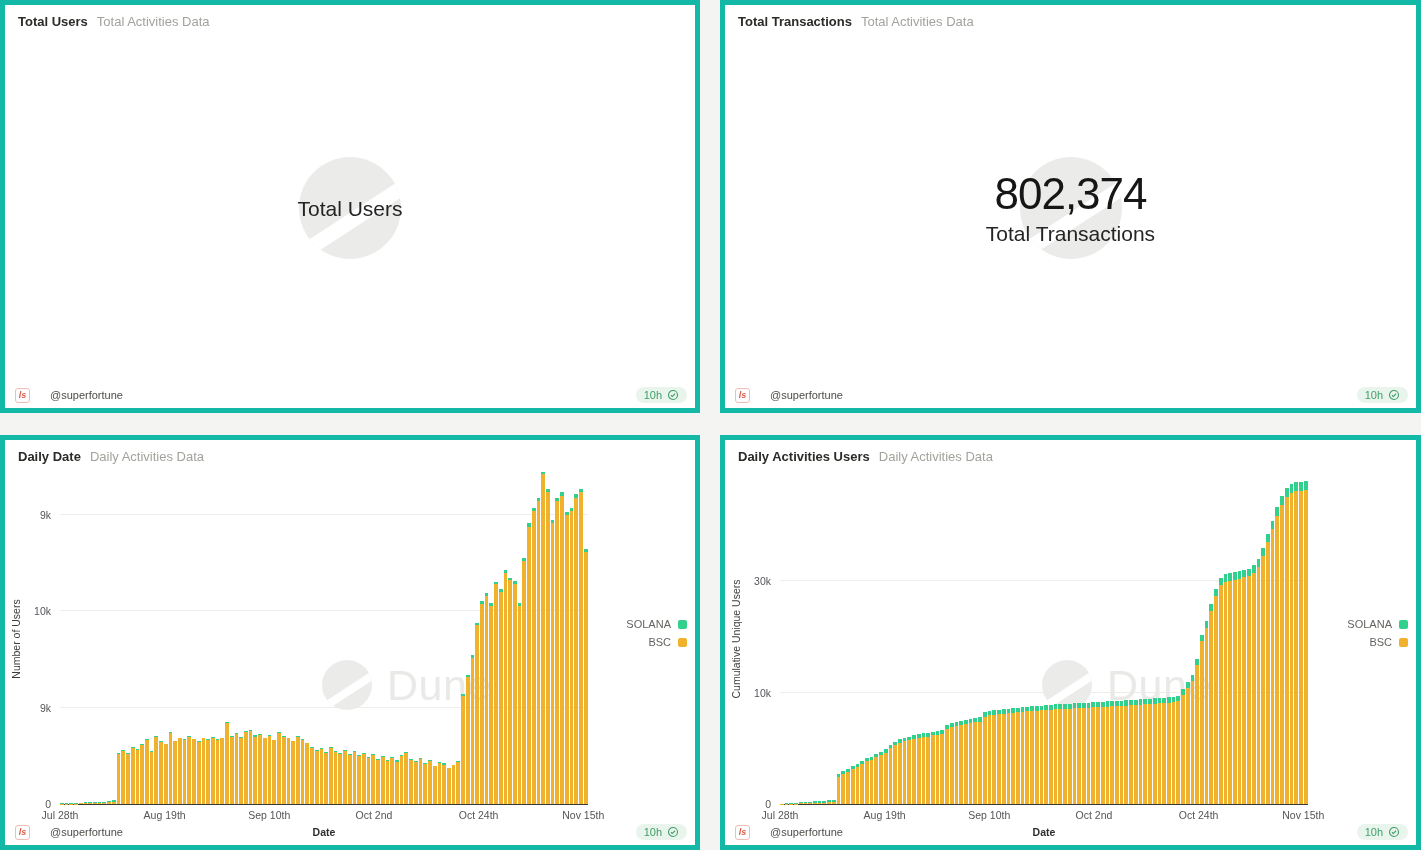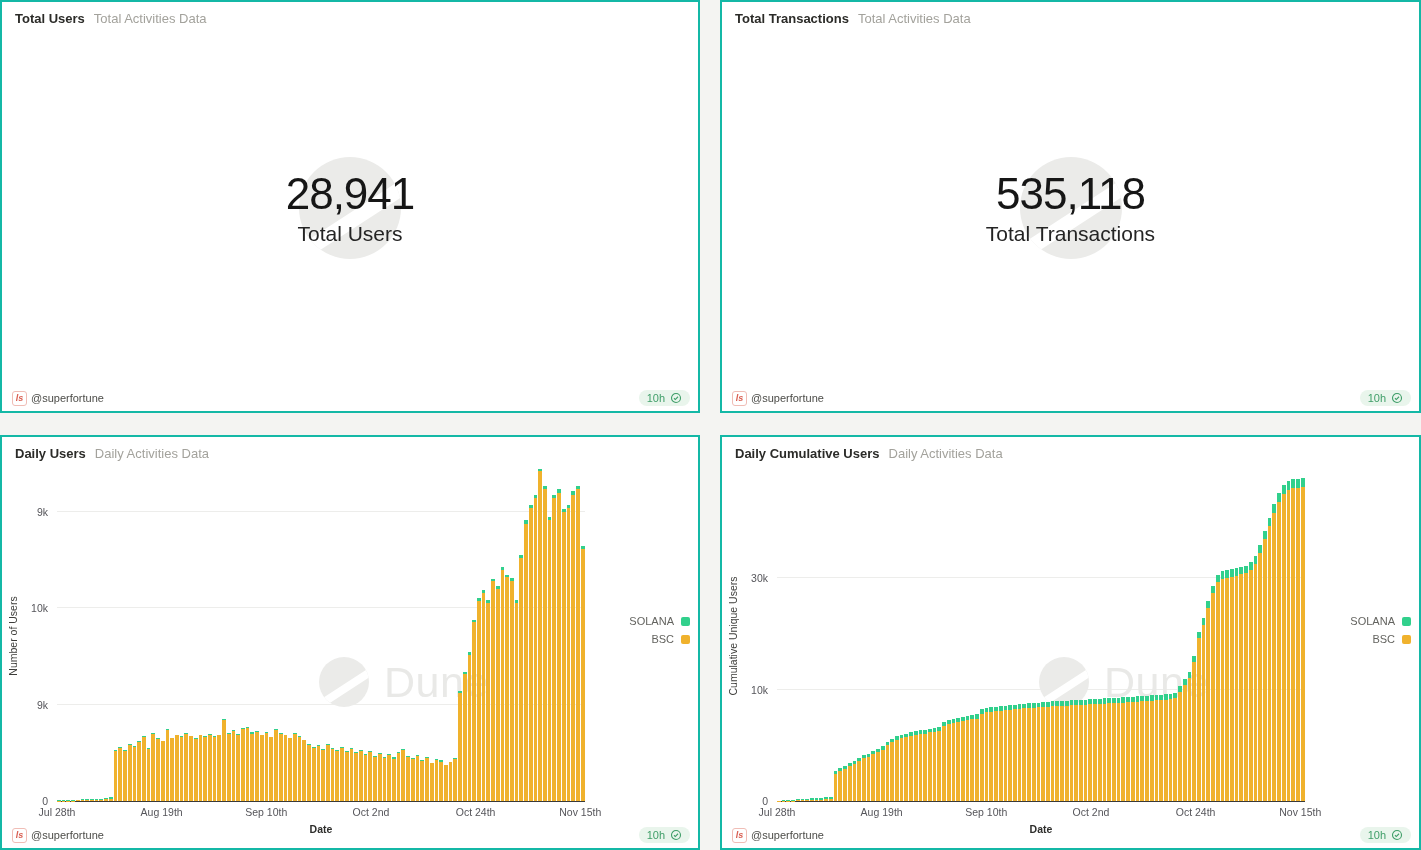--- a/index.html
+++ b/index.html
@@ -1,25 +1,25 @@
 <!DOCTYPE html>
 <html><head>
 <meta charset="utf-8">
 <style>
   * { margin:0; padding:0; box-sizing:border-box; }
   html,body { width:1421px; height:850px; background:#f4f4f2; font-family:"Liberation Sans", sans-serif; overflow:hidden; }
   .grid { display:grid; grid-template-columns:700px 701px; grid-template-rows:413px 415px; column-gap:20px; row-gap:22px; width:1421px; height:850px; }
-  .panel { position:relative; background:#ffffff; border:2px solid #14b8a6; overflow:hidden;padding-left:38px; }
+  .panel { position:relative; background:#ffffff; border:5px solid #14b8a6; overflow:hidden;padding-left:38px; }
 
   .panel-header { position:absolute; top:0; left:0; right:0; height:32px; display:flex; align-items:center; gap:9px; padding:0 13px; background:#fff; z-index:5; }
   .panel-title { font-size:13px; font-weight:700; color:#2b2b28; white-space:nowrap; }
   .panel-subtitle { font-size:13px; color:#a3a29c; white-space:nowrap; }
 
   .panel-footer { position:absolute; bottom:5px; left:10px; right:8px; display:flex; justify-content:space-between; align-items:center; z-index:6; }
-  .author { display:flex; align-items:center; gap:4px; font-size:11px; color:#4c4c48; }
+  .author { display:flex; align-items:center; gap:20px; font-size:11px; color:#4c4c48; }
   .avatar { width:15px; height:15px; border:1px solid #f0bdb6; border-radius:3px; background:#fff; display:flex; align-items:center; justify-content:center; color:#d95f52; font-size:9px; font-style:italic; font-weight:700; }
   .badge { display:inline-flex; align-items:center; gap:5px; background:#e9f5ec; color:#3f9e68; border-radius:10px; padding:2px 8px; font-size:11px; }
   .badge svg { display:block; }
 
   
   .counter { position:absolute; inset:32px 0 30px 0; display:flex; flex-direction:column; align-items:center; justify-content:center; }
   .counter-value { font-size:44px; font-weight:500; letter-spacing:-1px; color:#161616; z-index:1; }
   .counter-label { font-size:21px; color:#242424; margin-top:3px; z-index:1; }
   .wm-circle { border-radius:50%; background:#ebebe9; position:relative; overflow:hidden; }
   .wm-circle::after { content:""; position:absolute; left:-20%; top:56%; width:140%; height:15%; background:#ffffff; transform:rotate(-33deg); }
@@ -50,21 +50,20 @@
 
 <div class="grid">
 
   <div class="panel">
     <div class="panel-header">
       <span class="panel-title">Total Users</span>
       <span class="panel-subtitle">Total Activities Data</span>
     </div>
     <div class="counter">
       <div class="wm-circle counter-wm"></div>
-      <div class="counter-value">28,941</div>
       <div class="counter-label">Total Users</div>
     </div>
     <div class="panel-footer">
       <span class="author">
         <span class="avatar">ls</span>
         <span>@superfortune</span>
       </span>
       <span class="badge">
         <span>10h</span>
         <svg width="12" height="12" viewBox="0 0 24 24">
@@ -75,41 +74,41 @@
     </div>
   </div>
 
   <div class="panel">
     <div class="panel-header">
       <span class="panel-title">Total Transactions</span>
       <span class="panel-subtitle">Total Activities Data</span>
     </div>
     <div class="counter">
       <div class="wm-circle counter-wm"></div>
-      <div class="counter-value">535,118</div>
+      <div class="counter-value">802,374</div>
       <div class="counter-label">Total Transactions</div>
     </div>
     <div class="panel-footer">
       <span class="author">
         <span class="avatar">ls</span>
         <span>@superfortune</span>
       </span>
       <span class="badge">
         <span>10h</span>
         <svg width="12" height="12" viewBox="0 0 24 24">
             <circle cx="12" cy="12" r="9" fill="none" stroke="#3f9e68" stroke-width="2.2"></circle>
             <path d="M8 12.5l2.6 2.6L16 9.5" fill="none" stroke="#3f9e68" stroke-width="2.2"></path>
           </svg>
       </span>
     </div>
   </div>
 
   <div class="panel">
     <div class="panel-header">
-      <span class="panel-title">Daily Users</span>
+      <span class="panel-title">Daily Date</span>
       <span class="panel-subtitle">Daily Activities Data</span>
     </div>
     <div class="ylabel">
         <span>Number of Users</span>
       </div>
     <div class="plot">
       <div class="chart-wm">
         <div class="wm-circle"></div>
         <div class="wm-text">Dune</div>
       </div>
@@ -600,21 +599,21 @@
         <svg width="12" height="12" viewBox="0 0 24 24">
             <circle cx="12" cy="12" r="9" fill="none" stroke="#3f9e68" stroke-width="2.2"></circle>
             <path d="M8 12.5l2.6 2.6L16 9.5" fill="none" stroke="#3f9e68" stroke-width="2.2"></path>
           </svg>
       </span>
     </div>
   </div>
 
   <div class="panel">
     <div class="panel-header">
-      <span class="panel-title">Daily Cumulative Users</span>
+      <span class="panel-title">Daily Activities Users</span>
       <span class="panel-subtitle">Daily Activities Data</span>
     </div>
     <div class="ylabel">
         <span>Cumulative Unique Users</span>
       </div>
     <div class="plot">
       <div class="chart-wm">
         <div class="wm-circle"></div>
         <div class="wm-text">Dune</div>
       </div>

